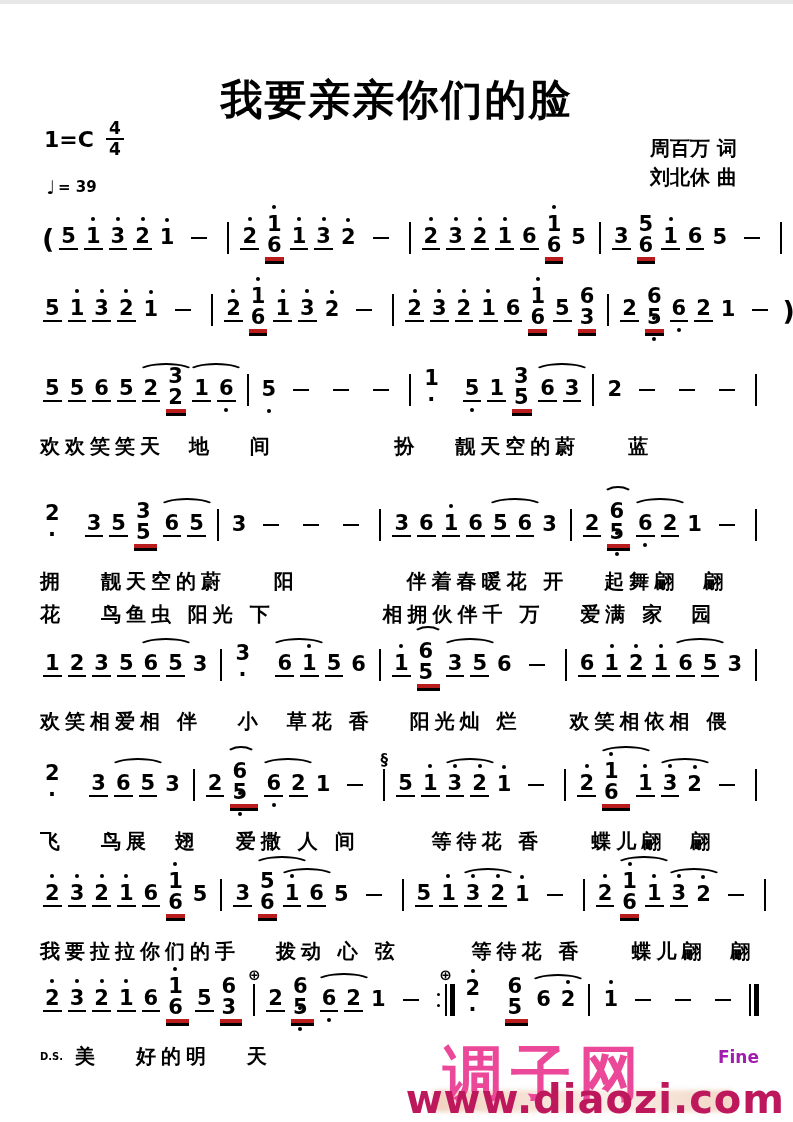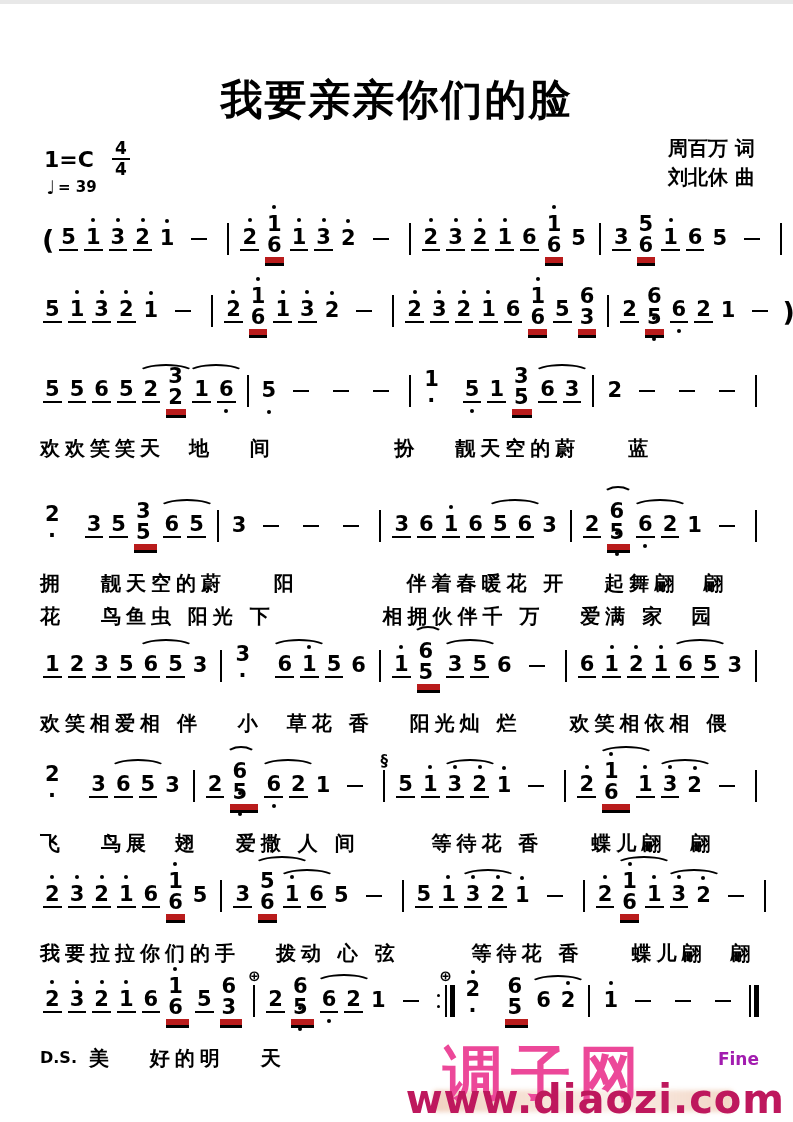--- a/index.html
+++ b/index.html
@@ -2,41 +2,41 @@
 <html><head>
 <meta charset="utf-8">
 <style>
   html,body{margin:0;padding:0;background:#e8e8e8;}
   #page{position:relative;width:793px;height:1122px;background:#ffffff;margin:4px auto;
         font-family:"DejaVu Sans","Liberation Sans",sans-serif;color:#000;overflow:hidden;}
 
   
   #title{position:absolute;top:68px;left:0;width:100%;text-align:center;
          font-size:42px;font-weight:bold;letter-spacing:2px;}
-  #keytime{position:absolute;top:136px;left:44px;display:flex;align-items:center;gap:18px;}
+  #keytime{position:absolute;top:116px;left:44px;display:flex;align-items:center;gap:12px;}
   #key{font-size:22px;font-weight:bold;}
   .frac{display:inline-flex;flex-direction:column;align-items:center;line-height:1;
         font-size:17px;font-weight:bold;}
   .frac .num{border-bottom:2px solid #000;padding:0 3px 1px;}
   .frac .den{padding:1px 3px 0;}
   #tempo{position:absolute;top:172px;left:46px;display:flex;align-items:center;gap:3px;
          font-size:15px;font-weight:bold;}
   #tempo .note-glyph{font-size:19px;}
-  #credits{position:absolute;top:130px;right:38px;text-align:left;
+  #credits{position:absolute;top:130px;right:56px;text-align:left;
            font-size:20px;font-weight:bold;line-height:1.45;}
 
   
   .system{position:absolute;left:40px;right:28px;}
   .note-row{display:flex;align-items:center;}
   .tok{position:relative;margin:0 2px;padding:14px 1px 15px;
        font-weight:bold;font-size:21px;line-height:1;}
   .tok.g{margin-right:18px;}
   .chars{display:inline-block;position:relative;padding:0 1px 1px;}
   .chars.u1{border-bottom:2px solid #000;}
-  .chars.u2{border-bottom:6px solid #b91c1c;box-shadow:0 3px 0 #000;}
+  .chars.u2{border-bottom:4px solid #b91c1c;box-shadow:0 3px 0 #000;}
   .ch{position:relative;display:inline-block;padding:0 1px;}
   .dot{position:absolute;left:50%;transform:translateX(-50%);width:4px;height:4px;
        background:#000;border-radius:50%;}
   .dot-a{top:-9px;}
   .dot-b{bottom:-13px;}
   .aug{display:inline-block;padding-left:4px;font-size:21px;}
   .arc{position:absolute;top:-1px;left:-3px;height:13px;
        border:2px solid transparent;border-top-color:#000;border-radius:50%;}
   .mark{position:absolute;top:-16px;left:50%;transform:translateX(-50%);
         font-size:15px;font-weight:bold;line-height:1;}
@@ -44,21 +44,21 @@
   .dashline{width:16px;height:2px;background:#000;margin:0 12px;flex:none;}
   .paren{font-size:27px;font-weight:bold;padding:0 2px;line-height:1;}
   .grp{display:flex;align-items:center;gap:3px;margin:0 6px;position:relative;flex:none;height:32px;}
   .rep-dots{display:flex;flex-direction:column;gap:8px;margin-right:2px;}
   .rep-dots i{width:3px;height:3px;background:#000;border-radius:50%;}
   .thin{width:2px;height:32px;background:#000;}
   .thick{width:5px;height:32px;background:#000;}
 
   .lyric-row{display:flex;align-items:baseline;white-space:pre;margin-top:3px;
              font-size:20px;font-weight:bold;letter-spacing:5px;line-height:1.5;}
-  .lyr-small{font-size:16px;letter-spacing:0;align-self:center;}
+  .lyr-small{font-size:10px;letter-spacing:0;align-self:center;}
   .lyr-fine{margin-left:auto;color:#a21caf;font-size:17px;letter-spacing:0;margin-right:6px;}
 
   
   #wm-name{position:absolute;top:1030px;right:146px;font-size:60px;font-weight:bold;
            color:#ec4899;letter-spacing:8px;}
   #wm-url{position:absolute;top:1072px;right:8px;font-size:40px;font-weight:bold;
           color:#be185d;letter-spacing:1px;}
   #wm-smear{position:absolute;top:1086px;right:60px;width:300px;height:22px;
             background:linear-gradient(90deg,rgba(210,110,50,.30),rgba(210,110,50,.12) 60%,rgba(210,110,50,.28));
             filter:blur(2px);border-radius:4px;}

